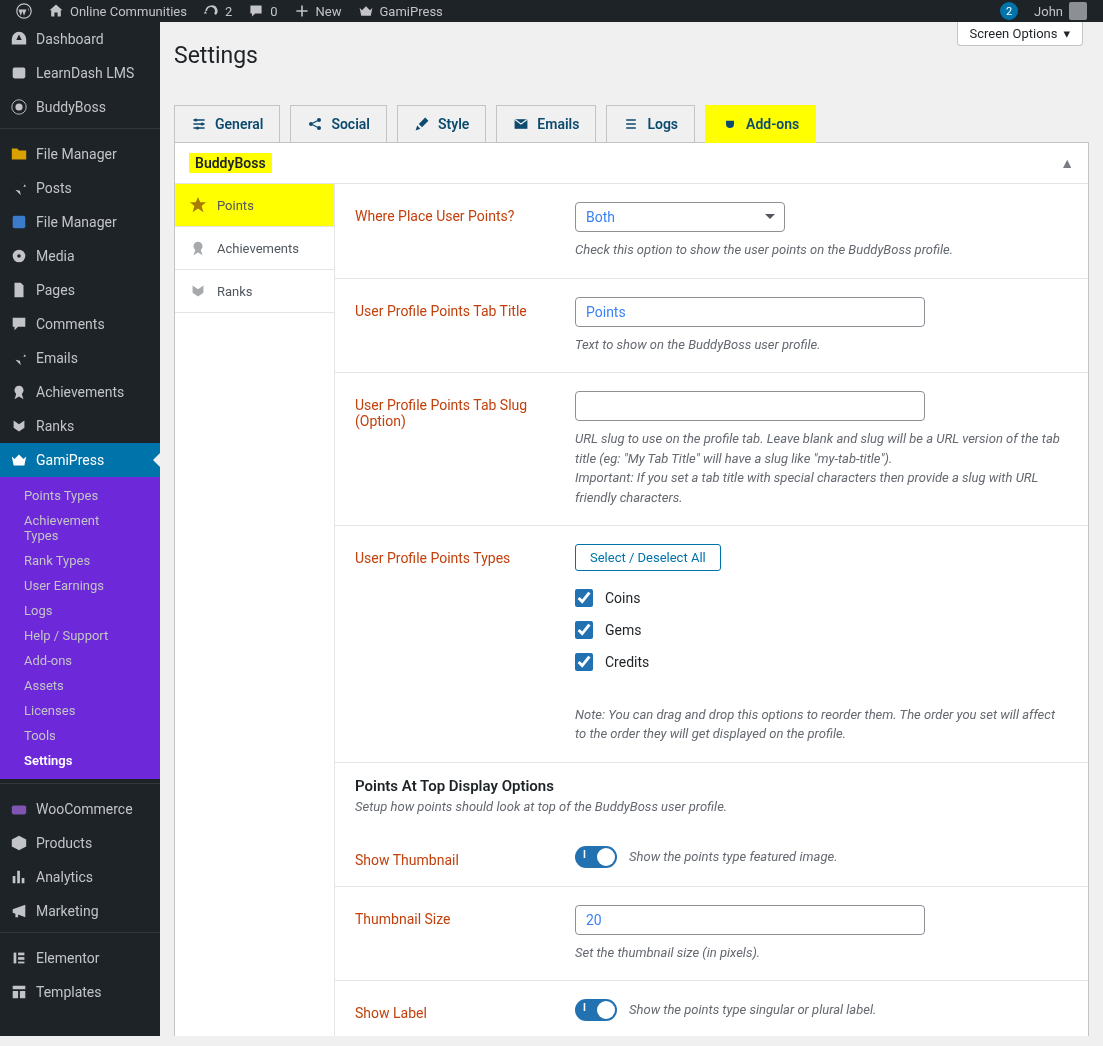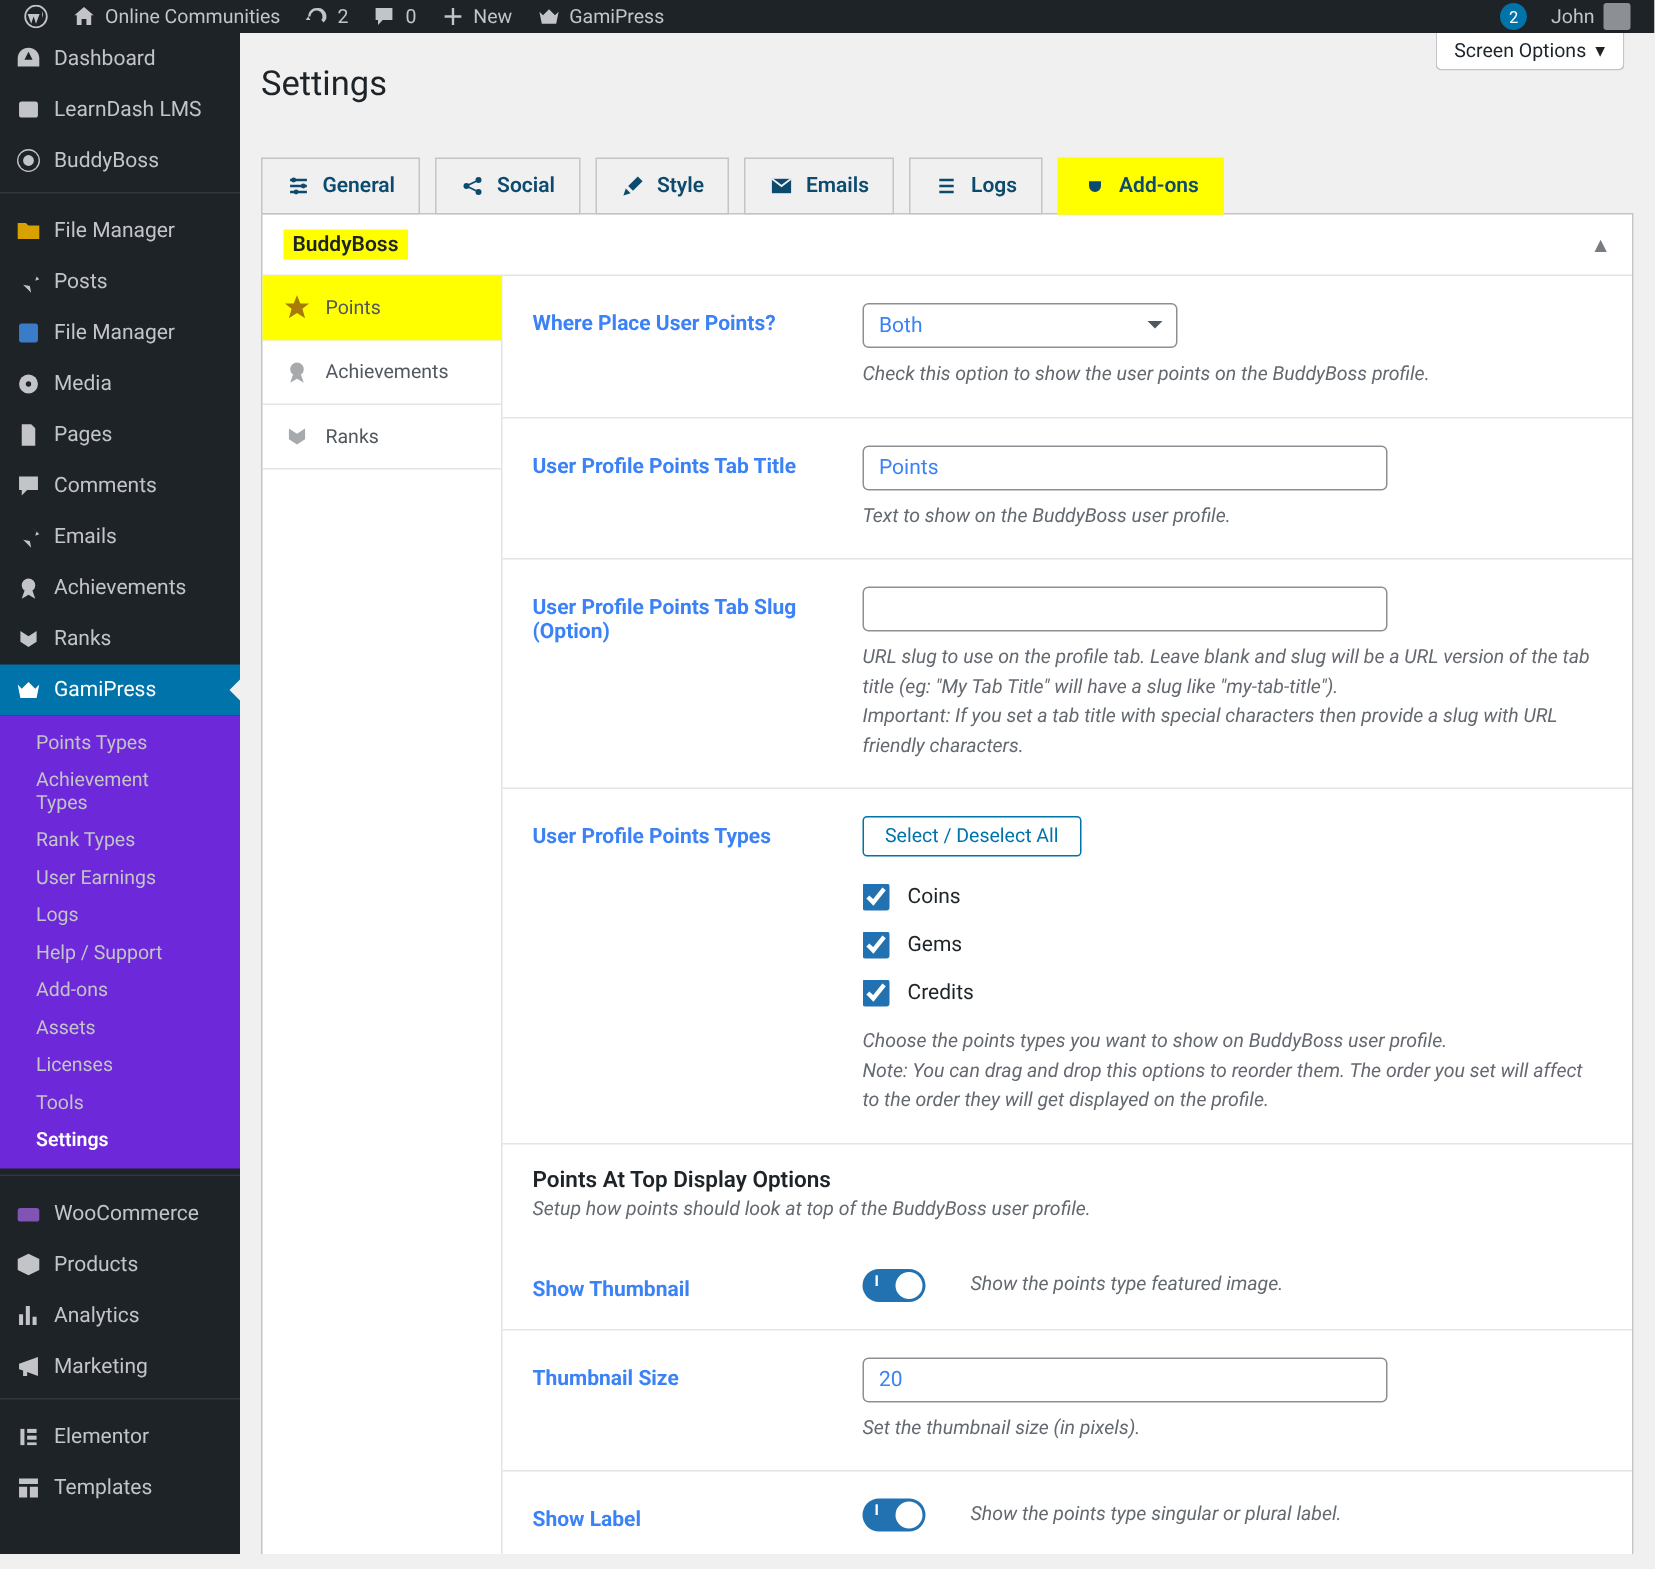--- a/index.html
+++ b/index.html
@@ -45,40 +45,40 @@
  .sidetabs .st svg{width:18px;height:18px;fill:#a7aaad}
  .sidetabs .st.active{background:#fff}
  .sidetabs .st.active.hl span.lbl{background:#ffff00}
  .sidetabs .st.active svg{fill:#dba617}
  .sidetabs .st.active.hl{background:#ffff00}
  .sidetabs .st.active.hl svg{fill:#a77b06}
  
  .fields{flex:1}
  .row{display:flex;padding:18px 20px;border-bottom:1px solid #e2e4e7;gap:20px}
  .row.noborder{border-bottom:none}
- .row .lab{width:200px;flex:none;font-weight:700;font-size:14px;color:#3b82f6;padding-top:6px}
+ .row .lab{width:200px;flex:none;font-weight:400;font-size:14px;color:#c2410c;padding-top:6px}
  .row .ctl{flex:1}
  .row .desc{color:#646970;font-style:italic;font-size:13px;margin-top:8px;line-height:1.5}
  .row .desc b{font-weight:400}
  select,input[type=text]{border:1px solid #8c8f94;border-radius:4px;padding:6px 10px;font-size:14px;width:350px;background:#fff;color:#3b82f6}
  select{appearance:none;background-image:none;padding-right:30px;position:relative}
  .selectwrap{position:relative;display:inline-block}
  .selectwrap::after{content:"";position:absolute;right:10px;top:50%;transform:translateY(-30%);border:5px solid transparent;border-top-color:#50575e;pointer-events:none}
  .selectwrap select{width:210px}
  .btn-outline{border:1px solid #0073aa;color:#0073aa;background:#fff;padding:5px 14px;border-radius:3px;cursor:pointer;font-size:13px}
  .checks{margin-top:18px}
  .checks label{display:flex;align-items:center;gap:12px;margin-bottom:14px;font-size:14px;cursor:pointer}
  .checks input[type=checkbox]{width:18px;height:18px;accent-color:#2271b1;cursor:pointer}
  .sectionhead{padding:14px 20px 4px;font-weight:600;font-size:15px}
  .sectionsub{padding:0 20px 14px;color:#646970;font-style:italic;font-size:13px}
  
  .toggle{width:42px;height:22px;background:#2271b1;border-radius:11px;position:relative;cursor:pointer;flex:none}
  .toggle::before{content:"I";position:absolute;left:8px;top:3px;color:#fff;font-size:10px;font-weight:700}
  .toggle::after{content:"";position:absolute;width:18px;height:18px;background:#fff;border-radius:50%;top:2px;right:2px}
- .inline{display:flex;align-items:center;gap:30px}
+ .inline{display:flex;align-items:center;gap:12px}
  .inline .desc{margin-top:0}
 </style>
 </head>
 <body>
 
 <div id="adminbar">
   <div class="left">
     <div class="item">
         <svg viewBox="0 0 20 20">
           <circle cx="10" cy="10" r="9" fill="none" stroke="currentColor" stroke-width="1.5"></circle>
@@ -381,21 +381,21 @@
                   </label>
                 <label>
                     <input type="checkbox" checked="" style="">
                     <span>Gems</span>
                   </label>
                 <label>
                     <input type="checkbox" checked="" style="">
                     <span>Credits</span>
                   </label>
               </div>
-              <div class="desc"><span>Choose the points types you want to show on BuddyBoss user profile.</span><br><b>Note:</b><span> You can drag and drop this options to reorder them. The order you set will affect to the order they will get displayed on the profile.</span></div>
+              <div class="desc"><br><b>Note:</b><span> You can drag and drop this options to reorder them. The order you set will affect to the order they will get displayed on the profile.</span></div>
             </div>
           </div>
 
           <div class="sectionhead">Points At Top Display Options</div>
           <div class="sectionsub">Setup how points should look at top of the BuddyBoss user profile.</div>
 
           <div class="row">
             <div class="lab">Show Thumbnail</div>
             <div class="ctl inline">
               <div class="toggle"></div>

